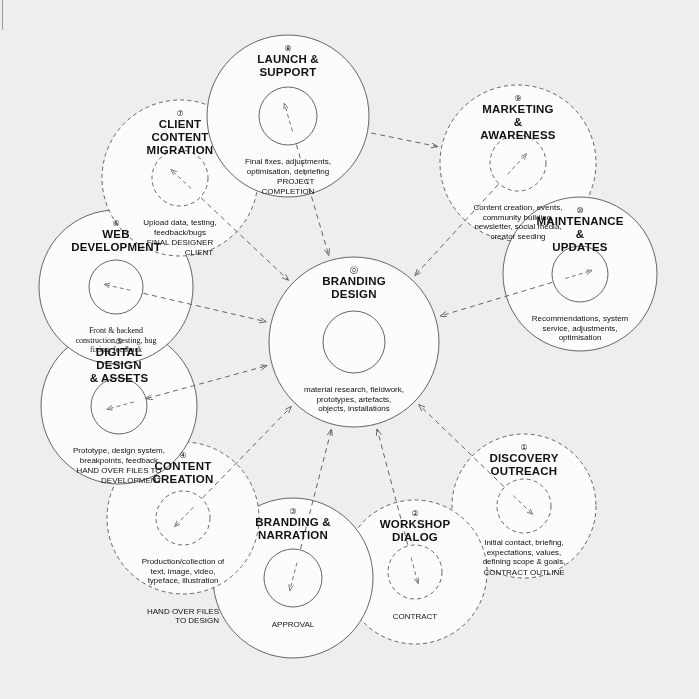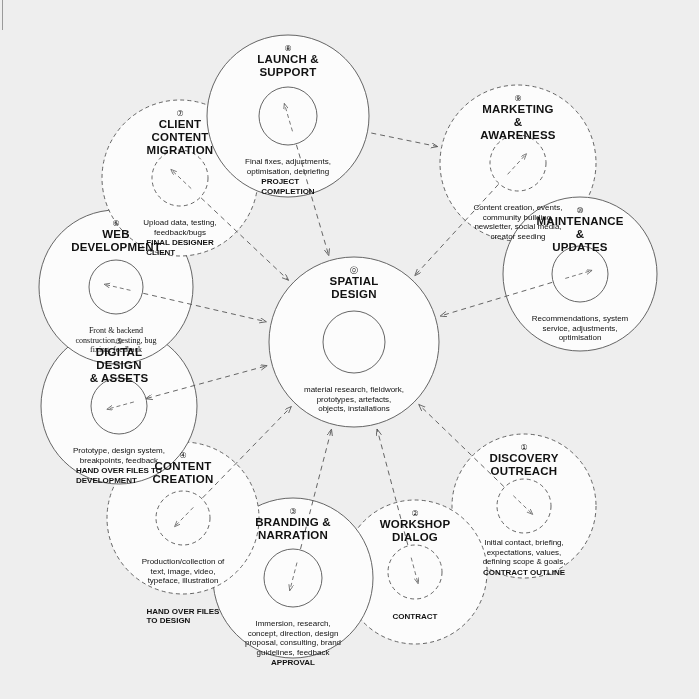--- a/index.html
+++ b/index.html
@@ -21,22 +21,22 @@
   }
   .node .title{
      font-size:11.5px;line-height:13px;font-weight:700;color:#111;
      text-align:center;letter-spacing:.2px;white-space:pre-line;
   }
   .node .desc{
      font-size:8px;line-height:9.6px;color:#111;text-align:center;
      white-space:pre-line;
   }
   .node .stamp{
-     font-size:8px;line-height:9.6px;color:#111;text-align:left;
-     font-weight:700;white-space:pre-line;margin-top:1px;
+     font-size:8px;line-height:9.6px;color:#111;text-align:right;
+     font-weight:400;white-space:pre-line;margin-top:1px;
   }
   .topblock{position:absolute;left:50%;transform:translateX(-50%);
             display:flex;flex-direction:column;align-items:center;}
   .botblock{position:absolute;left:50%;transform:translateX(-50%);
             display:flex;flex-direction:column;align-items:center;}
   .edge-line{position:absolute;left:2px;top:0px;width:1px;height:30px;
              background:#9a9a9a;}
 </style>
 </head>
 <body>
@@ -121,21 +121,21 @@
         <line x1="498.40939567902785" y1="184.3824278869147" x2="414.79842720301696" y2="275.64074104060956" stroke="#555555" stroke-width="0.9" stroke-dasharray="5,4" marker-end="url(#ah)"></line>
         <line x1="507.5967135674838" y1="174.35480653305126" x2="526.5117798084224" y2="153.70970374568535" stroke="#555555" stroke-width="0.8" stroke-dasharray="4,3" marker-end="url(#ah)"></line>
         <line x1="552.2298107472949" y1="282.35563216453073" x2="440.1833459566711" y2="316.0687277652494" stroke="#555555" stroke-width="0.9" stroke-dasharray="5,4" marker-end="url(#ah)"></line>
         <line x1="565.2530719140807" y1="278.4371288046129" x2="592.065668433934" y2="270.36962188713494" stroke="#555555" stroke-width="0.8" stroke-dasharray="4,3" marker-end="url(#ah)"></line>
       </g>
   </svg>
   <div id="label-layer">
       <div class="node" style="left: 354px; top: 342px; width: 174.25px;">
         <div class="topblock" style="top: -75px;">
           <div class="num">⓪</div>
-          <div class="title">SPATIAL
+          <div class="title">BRANDING
 DESIGN</div>
         </div>
         <div class="botblock" style="top: 43px; width: 182.75px;">
           <div class="desc">material research, fieldwork,
 prototypes, artefacts,
 objects, installations</div>
         </div>
       </div>
       <div class="node" style="left: 524px; top: 506px; width: 147.6px;">
         <div class="topblock" style="top: -62px;">
@@ -160,24 +160,20 @@
           <div class="stamp">CONTRACT</div>
         </div>
       </div>
       <div class="node" style="left: 293px; top: 578px; width: 164px;">
         <div class="topblock" style="top: -70px;">
           <div class="num">③</div>
           <div class="title">BRANDING &amp;
 NARRATION</div>
         </div>
         <div class="botblock" style="top: 41px; width: 172px;">
-          <div class="desc">Immersion, research,
-concept, direction, design
-proposal, consulting, brand
-guidelines, feedback</div>
           <div class="stamp">APPROVAL</div>
         </div>
       </div>
       <div class="node" style="left: 183px; top: 518px; width: 155.8px;">
         <div class="topblock" style="top: -66px;">
           <div class="num">④</div>
           <div class="title">CONTENT
 CREATION</div>
         </div>
         <div class="botblock" style="top: 39px; width: 163.4px; gap: 20px;">

